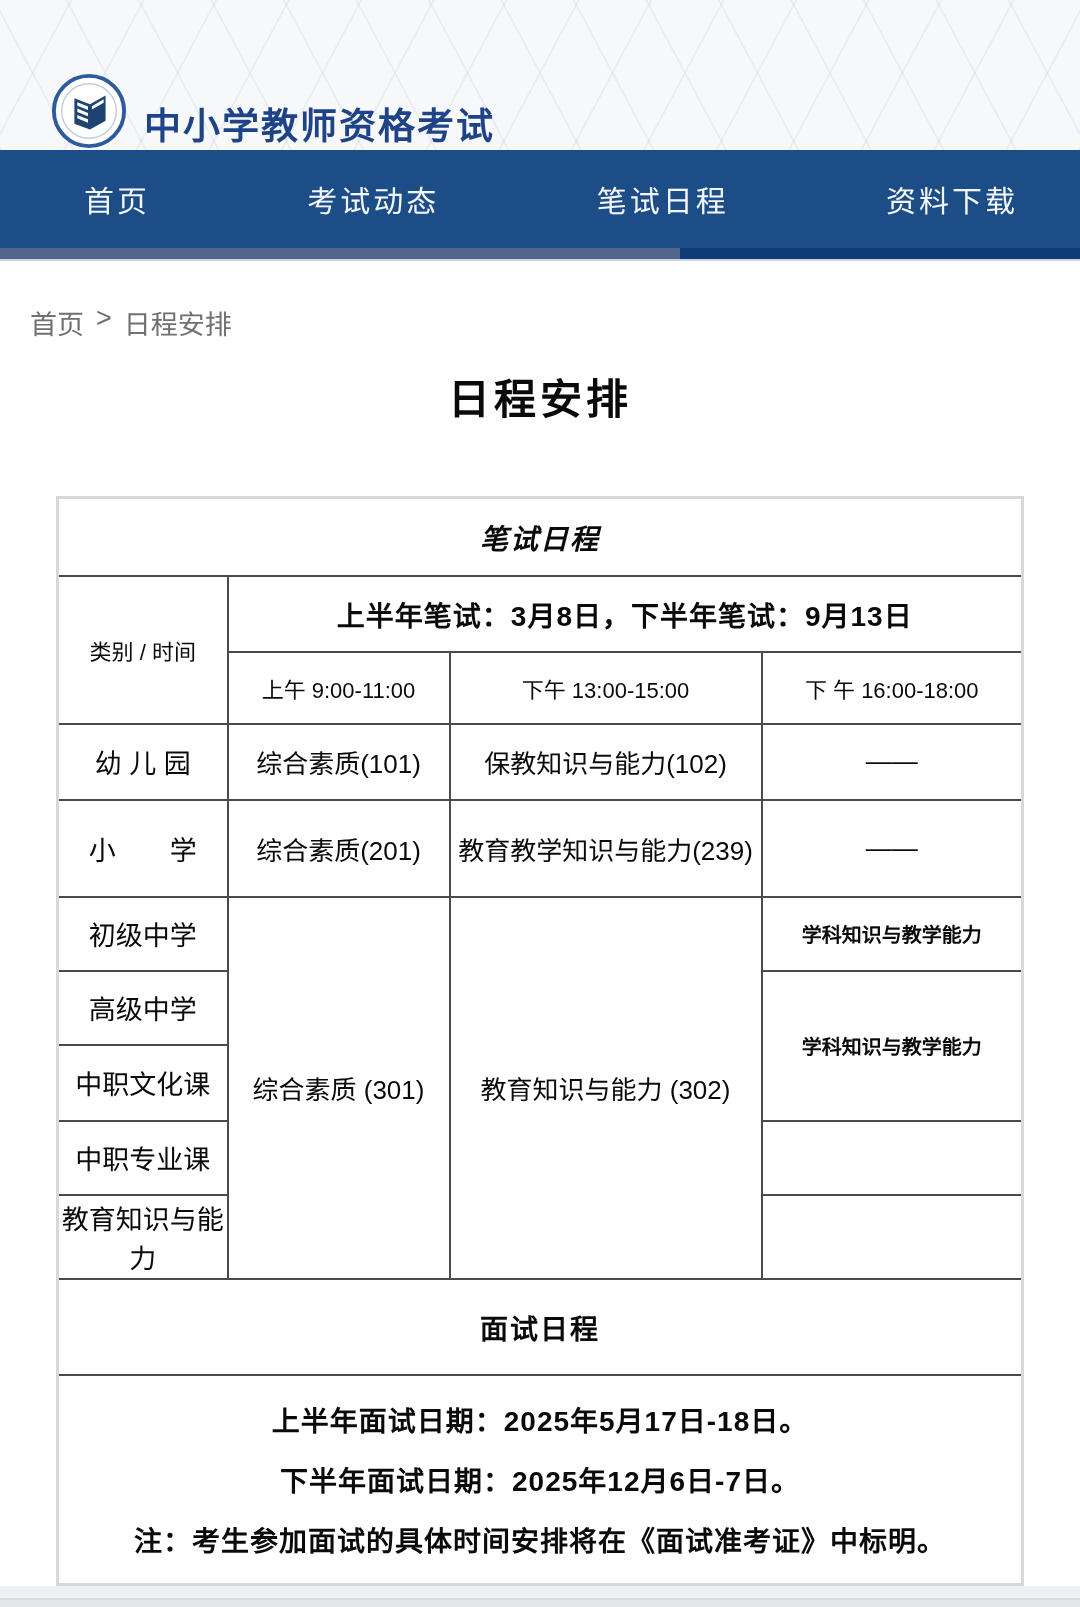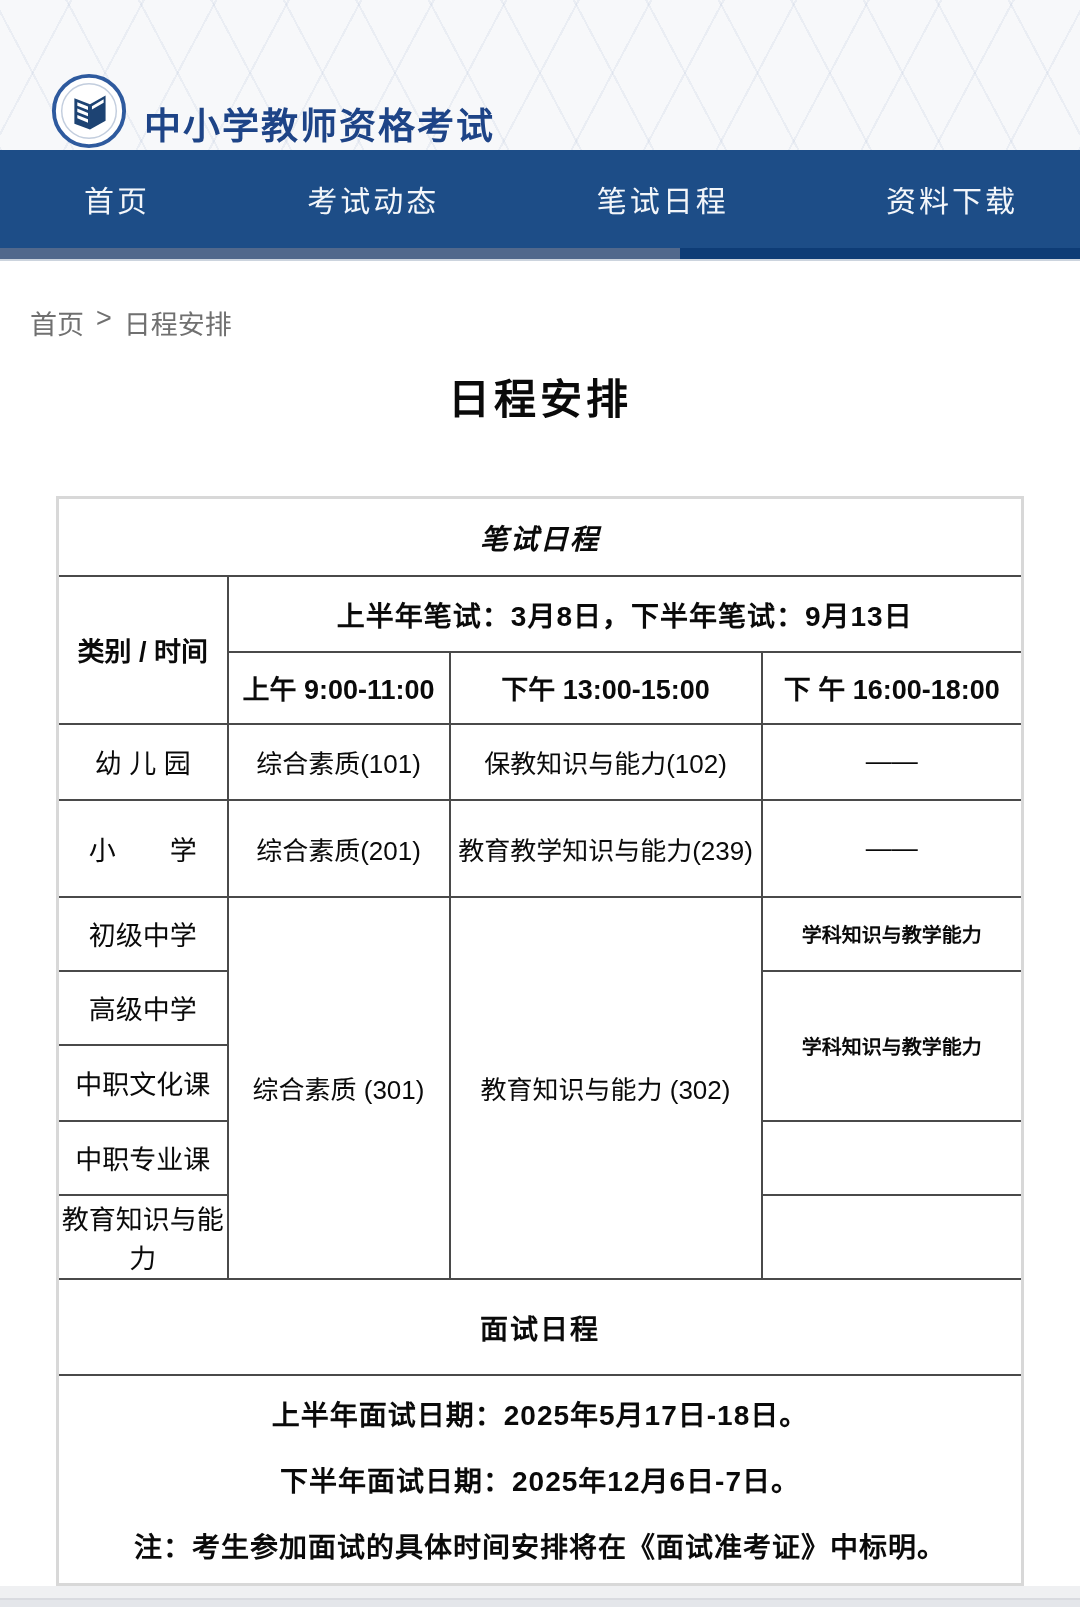--- a/index.html
+++ b/index.html
@@ -87,21 +87,21 @@
   }
   table.schedule td {
     border: 2px solid #4a4a4a;
     text-align: center;
     vertical-align: middle;
     color: #0a0a0a;
     padding: 2px;
     overflow: hidden;
   }
   td.sec-hdr   { font-size: 28px; font-weight: 700; letter-spacing: 2px; }
-  td.col-hdr   { font-size: 27px; font-weight: 700; }
+  td.col-hdr   { font-size: 22px; font-weight: 400; }
   td.dates-hdr { font-size: 28px; font-weight: 700; letter-spacing: 1px; }
   td.cat       { font-size: 27px; font-weight: 500; }
   td.subj      { font-size: 26px; font-weight: 500; }
   td.subj4     { font-size: 20px; font-weight: 700; }
 
   tr.rA { height: 78px; font-style: italic; }
   tr.rB { height: 76px; }
   tr.rC { height: 72px; }
   tr.r1 { height: 76px; }
   tr.r2 { height: 97px; }
@@ -111,21 +111,21 @@
   tr.r6 { height: 74px; }
   tr.r7 { height: 57px; }
   tr.rD { height: 96px; }
   tr.rE { height: 210px; }
 
   .interview-cell {
     height: 100%;
     display: flex;
     flex-direction: column;
     justify-content: flex-end;
-    gap: 26px;
+    gap: 20px;
   }
   .interview-cell p {
     font-size: 28px;
     font-weight: 600;
     letter-spacing: 1px;
     color: #0a0a0a;
   }
 
   
   .page-bottom { flex: 1; background: #eff0f2; display: flex; flex-direction: column; justify-content: flex-end; }

